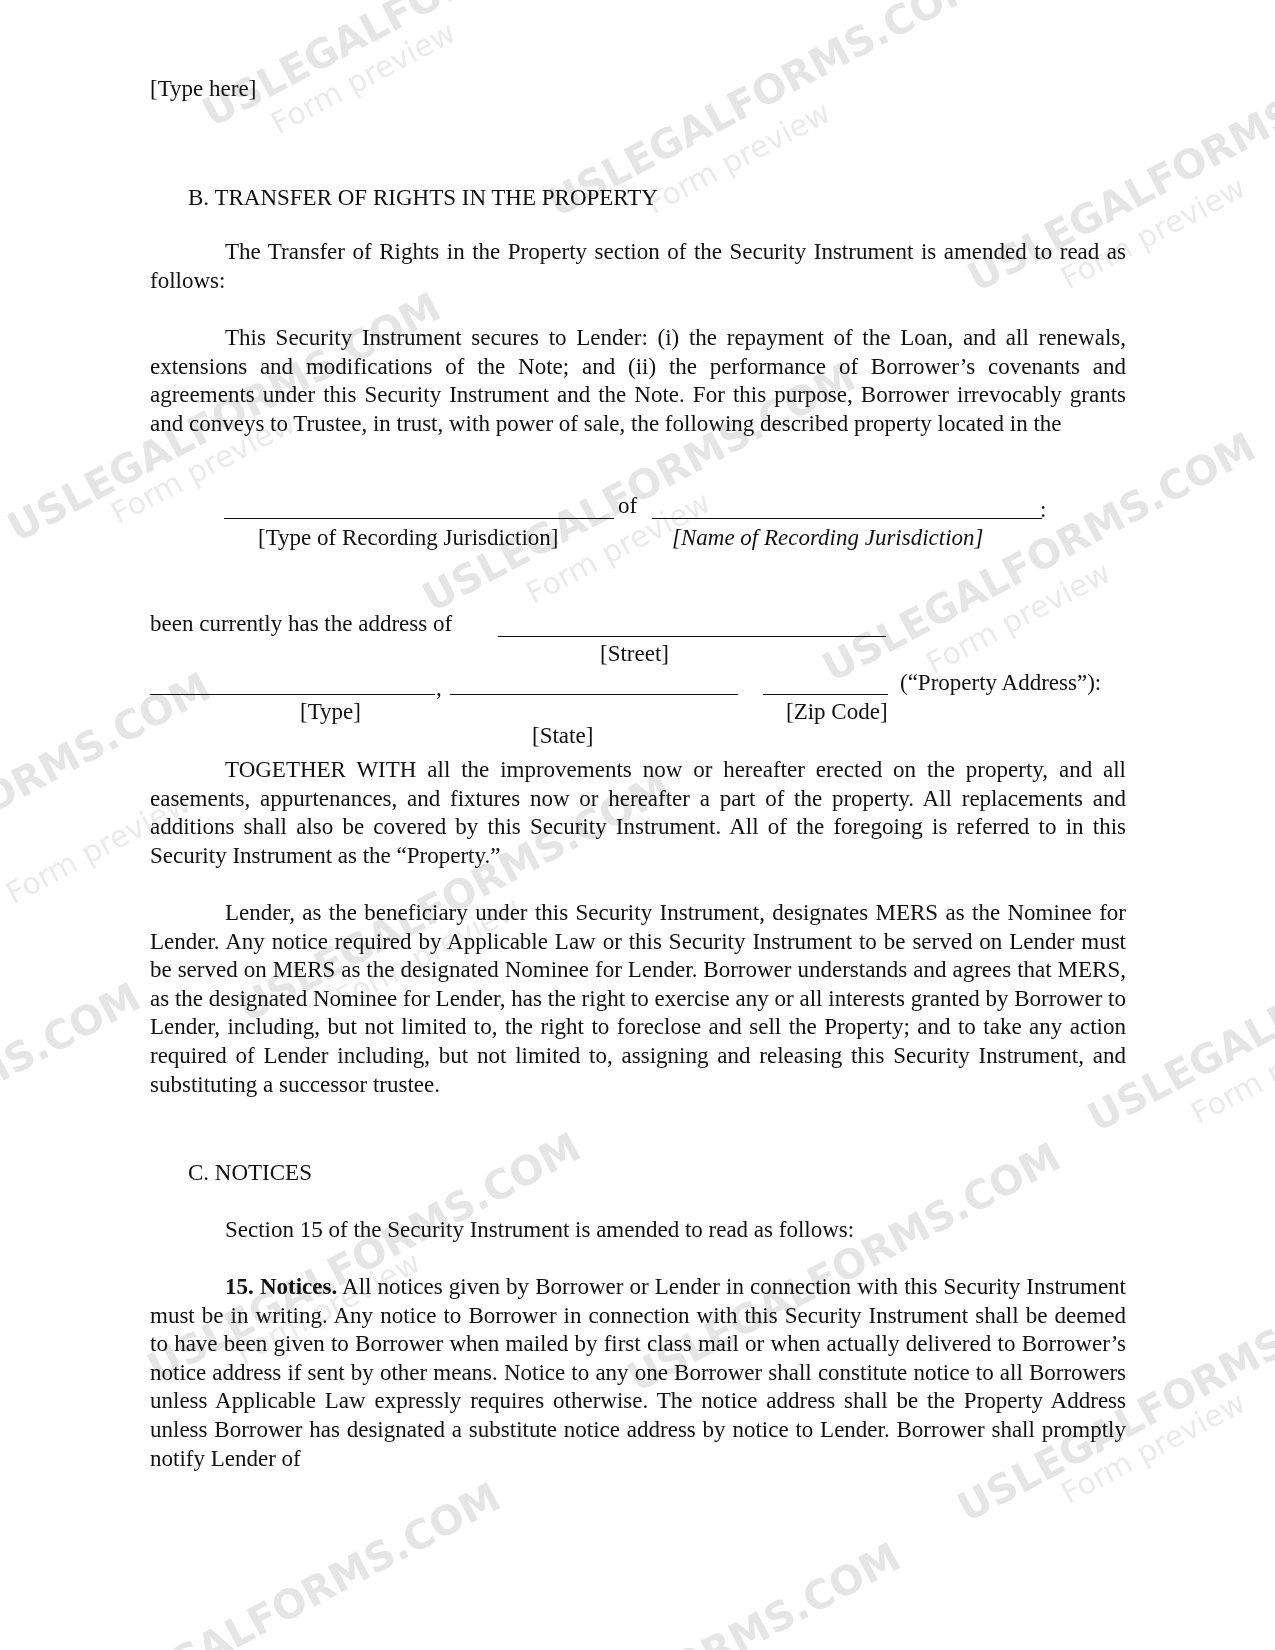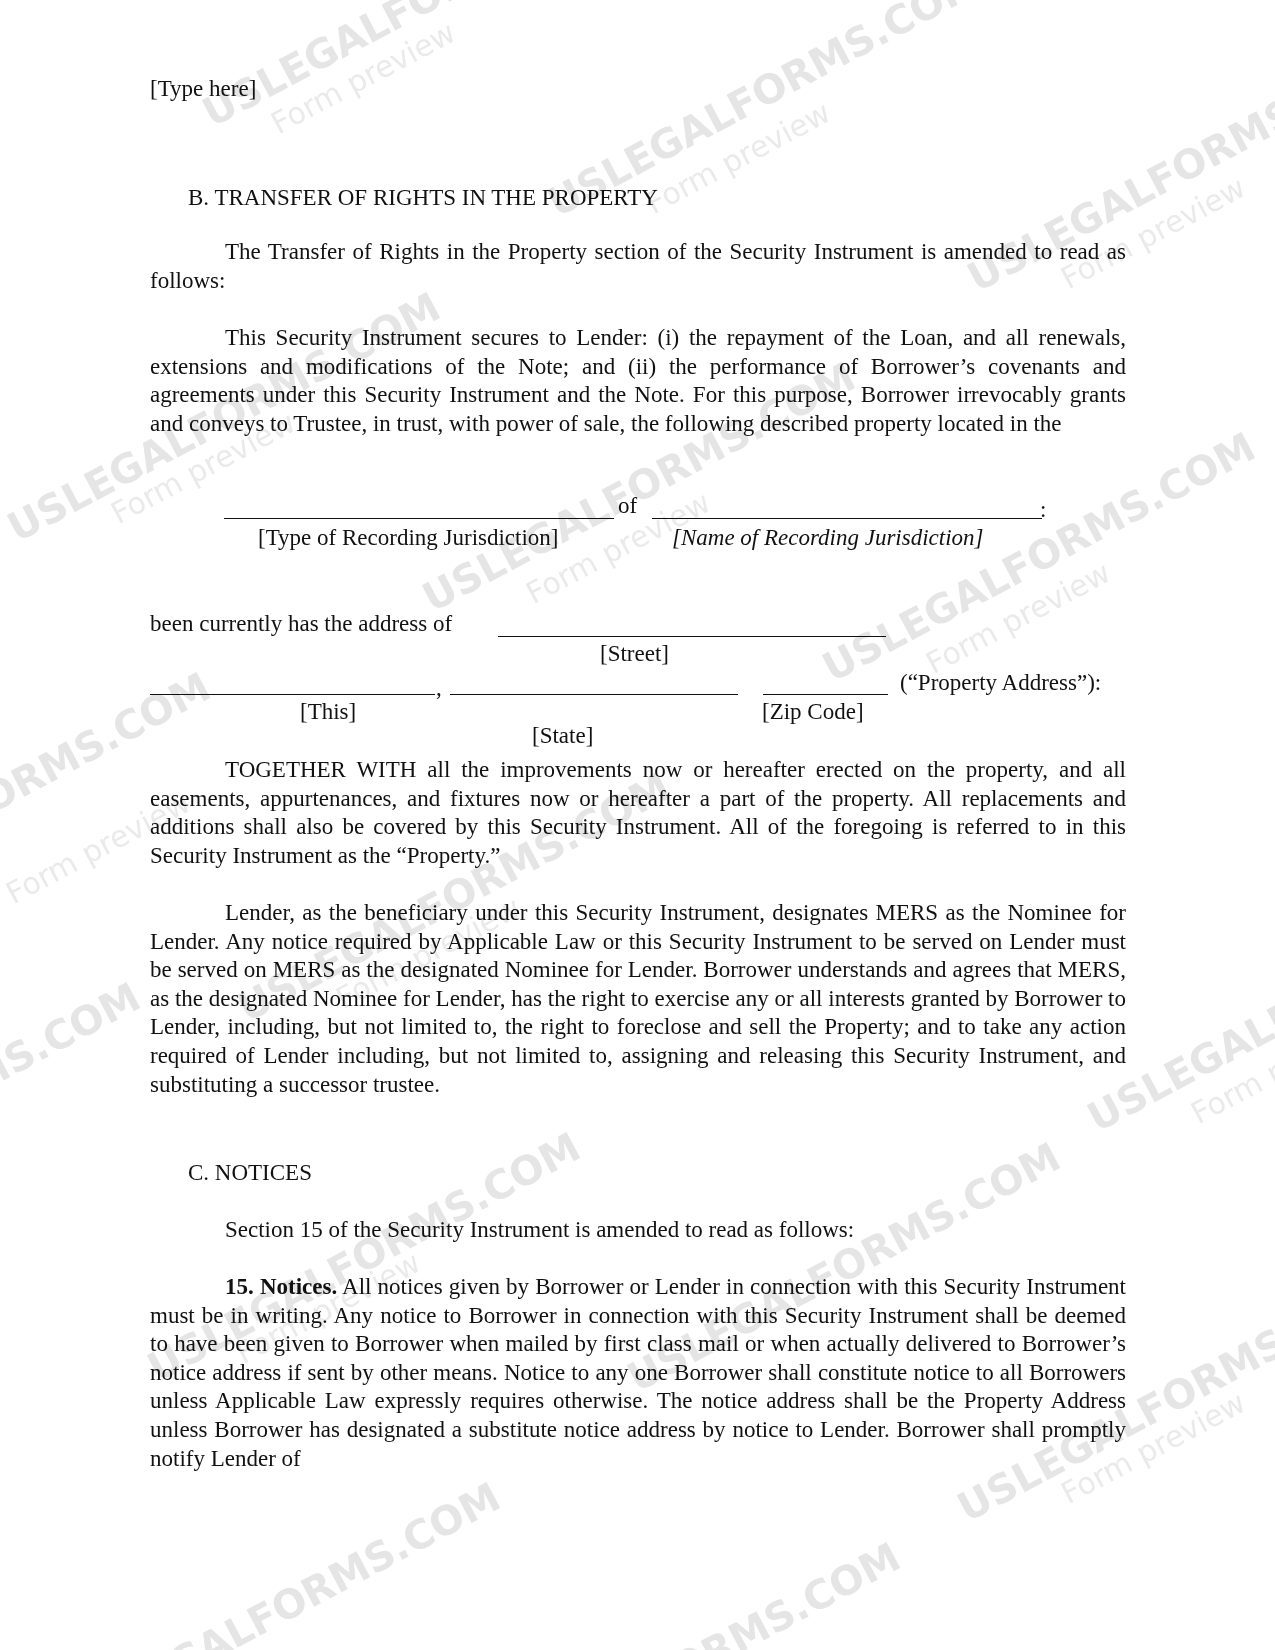--- a/index.html
+++ b/index.html
@@ -61,23 +61,23 @@
 
 <div class="abs" style="left:150px;top:610px;">been currently has the address of</div>
 <div class="line" style="left:498px;top:636px;width:388px;"></div>
 <div class="abs" style="left:600px;top:640px;">[Street]</div>
 
 <div class="line" style="left:150px;top:694px;width:285px;"></div>
 <div class="abs" style="left:436px;top:674px;">,</div>
 <div class="line" style="left:450px;top:694px;width:288px;"></div>
 <div class="line" style="left:763px;top:694px;width:125px;"></div>
 <div class="abs" style="left:900px;top:669px;">(“Property Address”):</div>
-<div class="abs" style="left:300px;top:698px;">[This]</div>
+<div class="abs" style="left:300px;top:698px;">[Type]</div>
 <div class="abs" style="left:532px;top:698px;margin-top:24px;">[State]</div>
-<div class="abs" style="left:762px;top:698px;">[Zip Code]</div>
+<div class="abs" style="left:786px;top:698px;">[Zip Code]</div>
 
 <div class="p ind" style="top:756px;">TOGETHER WITH all the improvements now or hereafter erected on the property, and all easements, appurtenances, and fixtures now or hereafter a part of the property. All replacements and additions shall also be covered by this Security Instrument. All of the foregoing is referred to in this Security Instrument as the “Property.”</div>
 
 <div class="p ind" style="top:899px;">Lender, as the beneficiary under this Security Instrument, designates MERS as the Nominee for Lender.  Any notice required by Applicable Law or this Security Instrument to be served on Lender must be served on MERS as the designated Nominee for Lender.  Borrower understands and agrees that MERS, as the designated Nominee for Lender, has the right to exercise any or all interests granted by Borrower to Lender, including, but not limited to, the right to foreclose and sell the Property; and to take any action required of Lender including, but not limited to, assigning and releasing this Security Instrument, and substituting a successor trustee.</div>
 
 <div class="abs" style="left:188px;top:1159px;">C.  NOTICES</div>
 
 <div class="p ind" style="top:1216px;">Section 15 of the Security Instrument is amended to read as follows:</div>
 
 <div class="p ind" style="top:1273px;"><b>15. Notices.</b><span> All notices given by Borrower or Lender in connection with this Security Instrument must be in writing.  Any notice to Borrower in connection with this Security Instrument shall be deemed to have been given to Borrower when mailed by first class mail or when actually delivered to Borrower’s notice address if sent by other means.  Notice to any one Borrower shall constitute notice to all Borrowers unless Applicable Law expressly requires otherwise.  The notice address shall be the Property Address unless Borrower has designated a substitute notice address by notice to Lender.  Borrower shall promptly notify Lender of</span></div>

